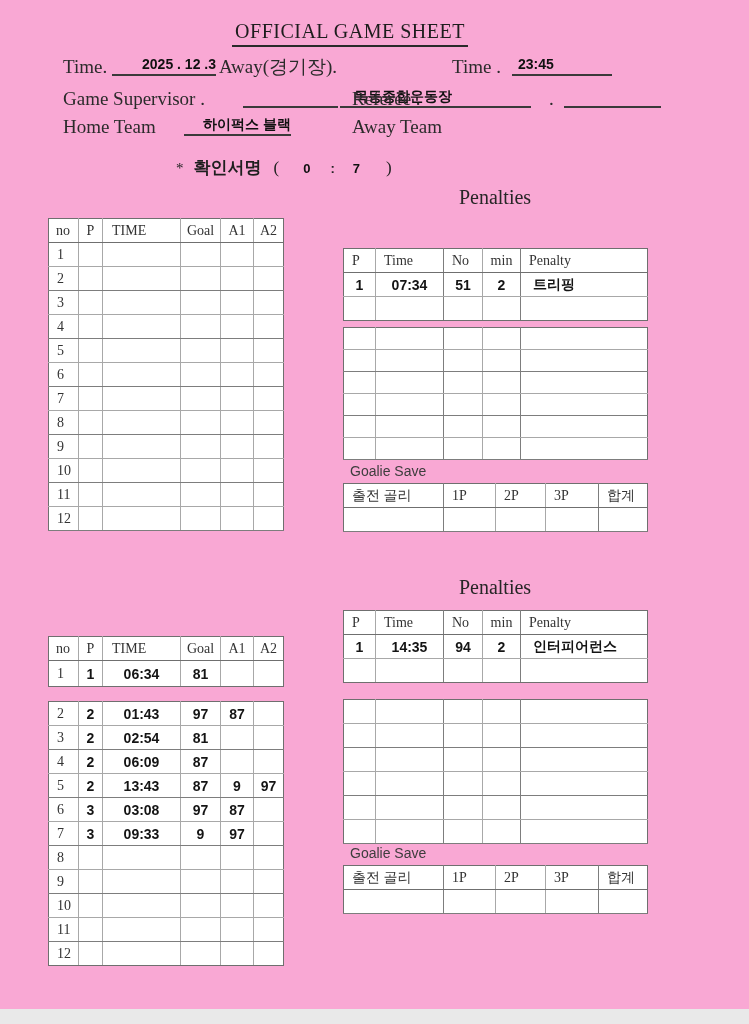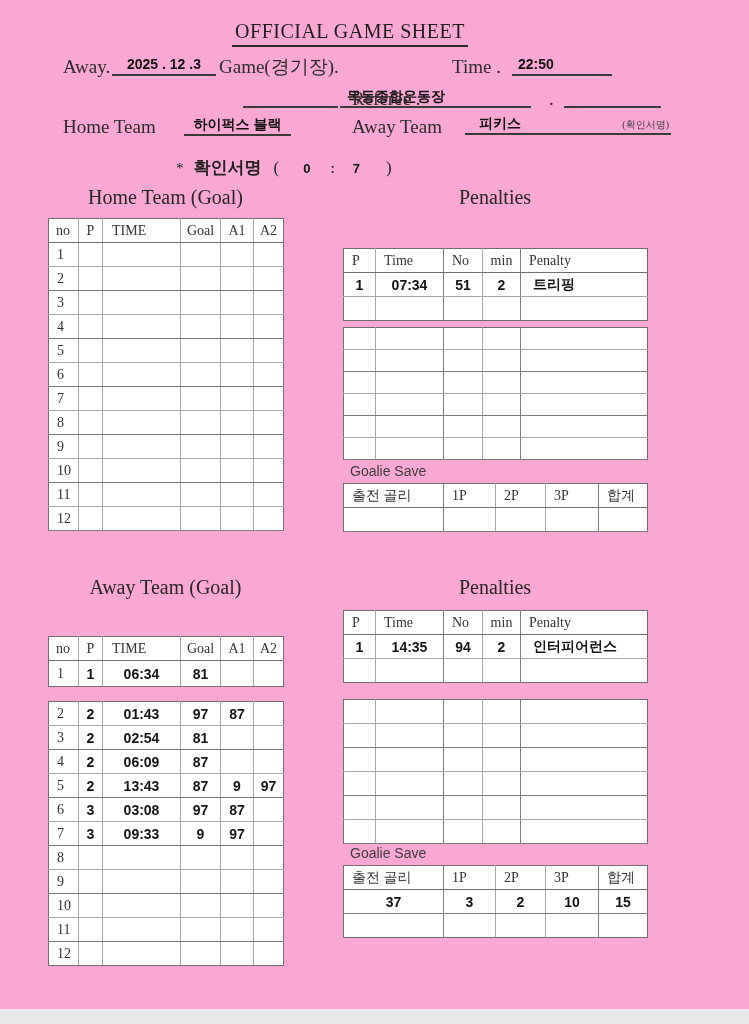--- a/index.html
+++ b/index.html
@@ -8,21 +8,21 @@
   .abs { position: absolute; }
 
   
   .title-wrap { left: 0; top: 20px; width: 700px; text-align: center; }
   .title { font-size: 20px; letter-spacing: .5px; color: #1d1d1d;
            border-bottom: 2px solid #2a2a2a; padding: 0 3px 2px; display: inline-block; }
   .label { position: absolute; font-size: 19px; line-height: 22px; color: #2b2b2b; white-space: nowrap; }
   .field { position: absolute; height: 22px; border-bottom: 2px solid #3a3a3a; }
   .entry { display: block; font-family: "Liberation Sans", "DejaVu Sans", sans-serif;
            font-weight: bold; font-size: 14px; color: #101010; line-height: 20px;
-           text-align: center; white-space: nowrap; }
+           text-align: right; white-space: nowrap; }
   .entry-left { text-align: left; padding-left: 14px; }
   .entry-time { text-align: left; padding-left: 6px; }
   .confirm { position: absolute; right: 2px; bottom: 1px; font-family: "Liberation Serif", "DejaVu Serif", serif;
              font-weight: normal; font-size: 10px; color: #3c3c3c; }
 
   
   .score-line { position: absolute; left: 176px; top: 156px; display: flex; align-items: baseline; }
   .score-star { font-size: 15px; color: #222; }
   .score-label { font-size: 17px; font-weight: bold; color: #1f1f1f; margin-left: 10px; }
   .score-paren { font-size: 17px; color: #222; }
@@ -82,62 +82,57 @@
 </style>
 </head>
 <body>
 
 <div class="sheet">
 
   <div class="abs title-wrap">
     <span class="title">OFFICIAL GAME SHEET</span>
   </div>
 
-  <span class="label" style="left:63px; top:56px;">Away.</span>
+  <span class="label" style="left:63px; top:56px;">Time.</span>
   <span class="field" style="left:112px; top:54px; width:104px;">
     <span class="entry">2025 . 12 .3</span>
   </span>
-  <span class="label" style="left:219px; top:56px;">Game(경기장).</span>
+  <span class="label" style="left:219px; top:56px;">Away(경기장).</span>
   <span class="field" style="left:340px; top:54px; width:112px;margin-top:32px;">
     <span class="entry">목동종합운동장</span>
   </span>
   <span class="label" style="left:452px; top:56px;">Time .</span>
   <span class="field" style="left:512px; top:54px; width:100px;">
-    <span class="entry entry-time">22:50</span>
+    <span class="entry entry-time">23:45</span>
   </span>
 
+  <span class="label" style="left:63px; top:88px;">Game Supervisor .</span>
   <span class="field" style="left:243px; top:86px; width:95px;"></span>
   <span class="label" style="left:352px; top:88px;">Referee .</span>
   <span class="field" style="left:437px; top:86px; width:94px;"></span>
   <span class="label" style="left:549px; top:88px;">.</span>
   <span class="field" style="left:564px; top:86px; width:97px;"></span>
 
   <span class="label" style="left:63px; top:116px;">Home Team</span>
   <span class="field" style="left:184px; top:114px; width:107px;">
     <span class="entry">하이퍽스 블랙</span>
   </span>
   <span class="label" style="left:352px; top:116px;">Away Team</span>
-  <span class="field" style="left:465px; top:113px; width:206px;">
-    <span class="entry entry-left">피키스</span>
-    <span class="confirm">(확인서명)</span>
-  </span>
 
   <div class="score-line">
     <span class="score-star">*</span>
     <span class="score-label">확인서명</span>
     <span class="score-paren score-open">(</span>
     <span class="score-num score-home">0</span>
     <span class="score-colon">:</span>
     <span class="score-num score-away">7</span>
     <span class="score-paren score-close">)</span>
   </div>
 
-  <div class="section-title" style="left:48px;  top:186px; width:235px;">Home Team (Goal)</div>
   <div class="section-title" style="left:343px; top:186px; width:304px;">Penalties</div>
-  <div class="section-title" style="left:48px;  top:576px; width:235px;">Away Team (Goal)</div>
   <div class="section-title" style="left:343px; top:576px; width:304px;">Penalties</div>
 
   <table class="goal" style="left:48px; top:218px; width:235px;">
     <colgroup>
         <col style="width:30px">
         <col style="width:24px">
         <col style="width:78px">
         <col style="width:40px">
         <col style="width:33px">
         <col style="width:30px">
@@ -601,27 +596,20 @@
         <tr>
           <th>출전 골리</th>
           <th>1P</th>
           <th>2P</th>
           <th>3P</th>
           <th>합계</th>
         </tr>
       </thead>
     <tbody>
         <tr>
-          <td>37</td>
-          <td>3</td>
-          <td>2</td>
-          <td>10</td>
-          <td>15</td>
-        </tr>
-        <tr>
           <td></td>
           <td></td>
           <td></td>
           <td></td>
           <td></td>
         </tr>
       </tbody>
   </table>
 
   <div class="bottom-band"></div>

